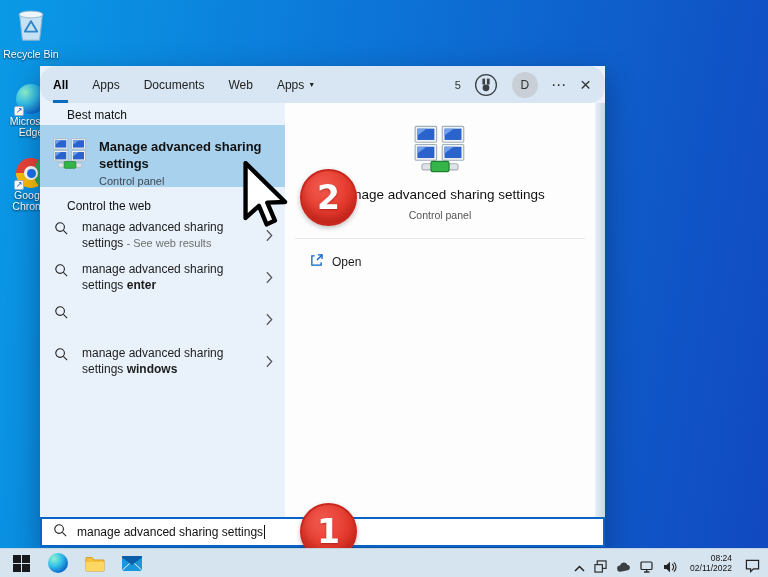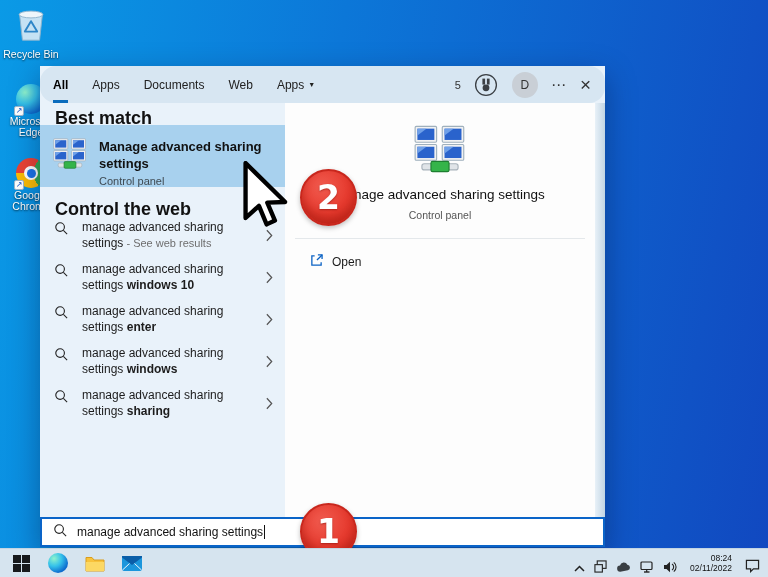--- a/index.html
+++ b/index.html
@@ -41,21 +41,21 @@
     display:flex; align-items:center; gap:13px; }
   .rewards-count { font-size:11px; color:#333; }
   .medal-wrap { width:25px; height:25px; display:flex; align-items:center; justify-content:center; }
   .avatar { width:26px; height:26px; border-radius:50%; background:#c9cfd6; color:#333;
     font-size:12px; display:flex; align-items:center; justify-content:center; }
   .dots { font-size:15px; color:#333; letter-spacing:1px; }
   .close-x { font-size:19px; color:#333; line-height:19px; }
 
   
   .left-col { position:absolute; left:0; top:37px; width:245px; height:414px; background:#e9f2fa; }
-  .section-h { font-size:18px; font-weight:bold; color:#111; margin-left:15px; }
+  .section-h { font-size:12px; font-weight:normal; color:#111; margin-left:27px; }
   .bm-header { position:absolute; top:5px; left:0; right:0; }
   .bm-row { position:absolute; top:22px; left:0; width:245px; height:62px;
     background:#a8d1ee; display:flex; align-items:flex-start; padding:13px 0 0 13px; }
   .bm-text { margin-left:12px; width:165px; }
   .bm-title { font-size:13px; line-height:17px; font-weight:600; color:#111; }
   .bm-sub { font-size:11px; color:#3f4a52; margin-top:3px; }
   .sw-header { position:absolute; top:96px; left:0; right:0; }
   .sug-list { position:absolute; top:113px; left:0; width:245px; }
   .sug-row { position:relative; height:42px; display:flex; padding:3px 0 0 14px; }
   .sug-ico { margin-top:2px; }
@@ -216,51 +216,40 @@
             <div class="sug-text">manage advanced sharing settings<b></b><span class="muted"> - See web results</span></div>
             <span class="sug-chev"><svg width="7" height="13" viewBox="0 0 8 14">
                 <polyline points="1,1 6.5,7 1,13" fill="none" stroke="#555" stroke-width="1.4"></polyline>
               </svg></span>
           </div>
           <div class="sug-row">
             <span class="sug-ico"><svg width="15" height="15" viewBox="0 0 16 16">
                 <circle cx="6.5" cy="6.5" r="4.6" fill="none" stroke="#222" stroke-width="1.2"></circle>
                 <line x1="10" y1="10" x2="14" y2="14" stroke="#222" stroke-width="1.2"></line>
               </svg></span>
-            <div class="sug-text">manage advanced sharing settings <b>windows 10</b><span class="muted"></span></div>
+            <div class="sug-text">manage advanced sharing settings <b>enter</b><span class="muted"></span></div>
             <span class="sug-chev"><svg width="7" height="13" viewBox="0 0 8 14">
                 <polyline points="1,1 6.5,7 1,13" fill="none" stroke="#555" stroke-width="1.4"></polyline>
               </svg></span>
           </div>
           <div class="sug-row">
             <span class="sug-ico"><svg width="15" height="15" viewBox="0 0 16 16">
                 <circle cx="6.5" cy="6.5" r="4.6" fill="none" stroke="#222" stroke-width="1.2"></circle>
                 <line x1="10" y1="10" x2="14" y2="14" stroke="#222" stroke-width="1.2"></line>
               </svg></span>
-            <div class="sug-text">manage advanced sharing settings <b>enter</b><span class="muted"></span></div>
             <span class="sug-chev"><svg width="7" height="13" viewBox="0 0 8 14">
                 <polyline points="1,1 6.5,7 1,13" fill="none" stroke="#555" stroke-width="1.4"></polyline>
               </svg></span>
           </div>
           <div class="sug-row">
             <span class="sug-ico"><svg width="15" height="15" viewBox="0 0 16 16">
                 <circle cx="6.5" cy="6.5" r="4.6" fill="none" stroke="#222" stroke-width="1.2"></circle>
                 <line x1="10" y1="10" x2="14" y2="14" stroke="#222" stroke-width="1.2"></line>
               </svg></span>
             <div class="sug-text">manage advanced sharing settings <b>windows</b><span class="muted"></span></div>
-            <span class="sug-chev"><svg width="7" height="13" viewBox="0 0 8 14">
-                <polyline points="1,1 6.5,7 1,13" fill="none" stroke="#555" stroke-width="1.4"></polyline>
-              </svg></span>
-          </div>
-          <div class="sug-row">
-            <span class="sug-ico"><svg width="15" height="15" viewBox="0 0 16 16">
-                <circle cx="6.5" cy="6.5" r="4.6" fill="none" stroke="#222" stroke-width="1.2"></circle>
-                <line x1="10" y1="10" x2="14" y2="14" stroke="#222" stroke-width="1.2"></line>
-              </svg></span>
-            <div class="sug-text">manage advanced sharing settings <b>sharing</b><span class="muted"></span></div>
             <span class="sug-chev"><svg width="7" height="13" viewBox="0 0 8 14">
                 <polyline points="1,1 6.5,7 1,13" fill="none" stroke="#555" stroke-width="1.4"></polyline>
               </svg></span>
           </div>
         </div>
     </div>
 
     <div class="right-col">
       <div class="rp-icon">
         <svg width="52" height="48" viewBox="0 0 46 42">

